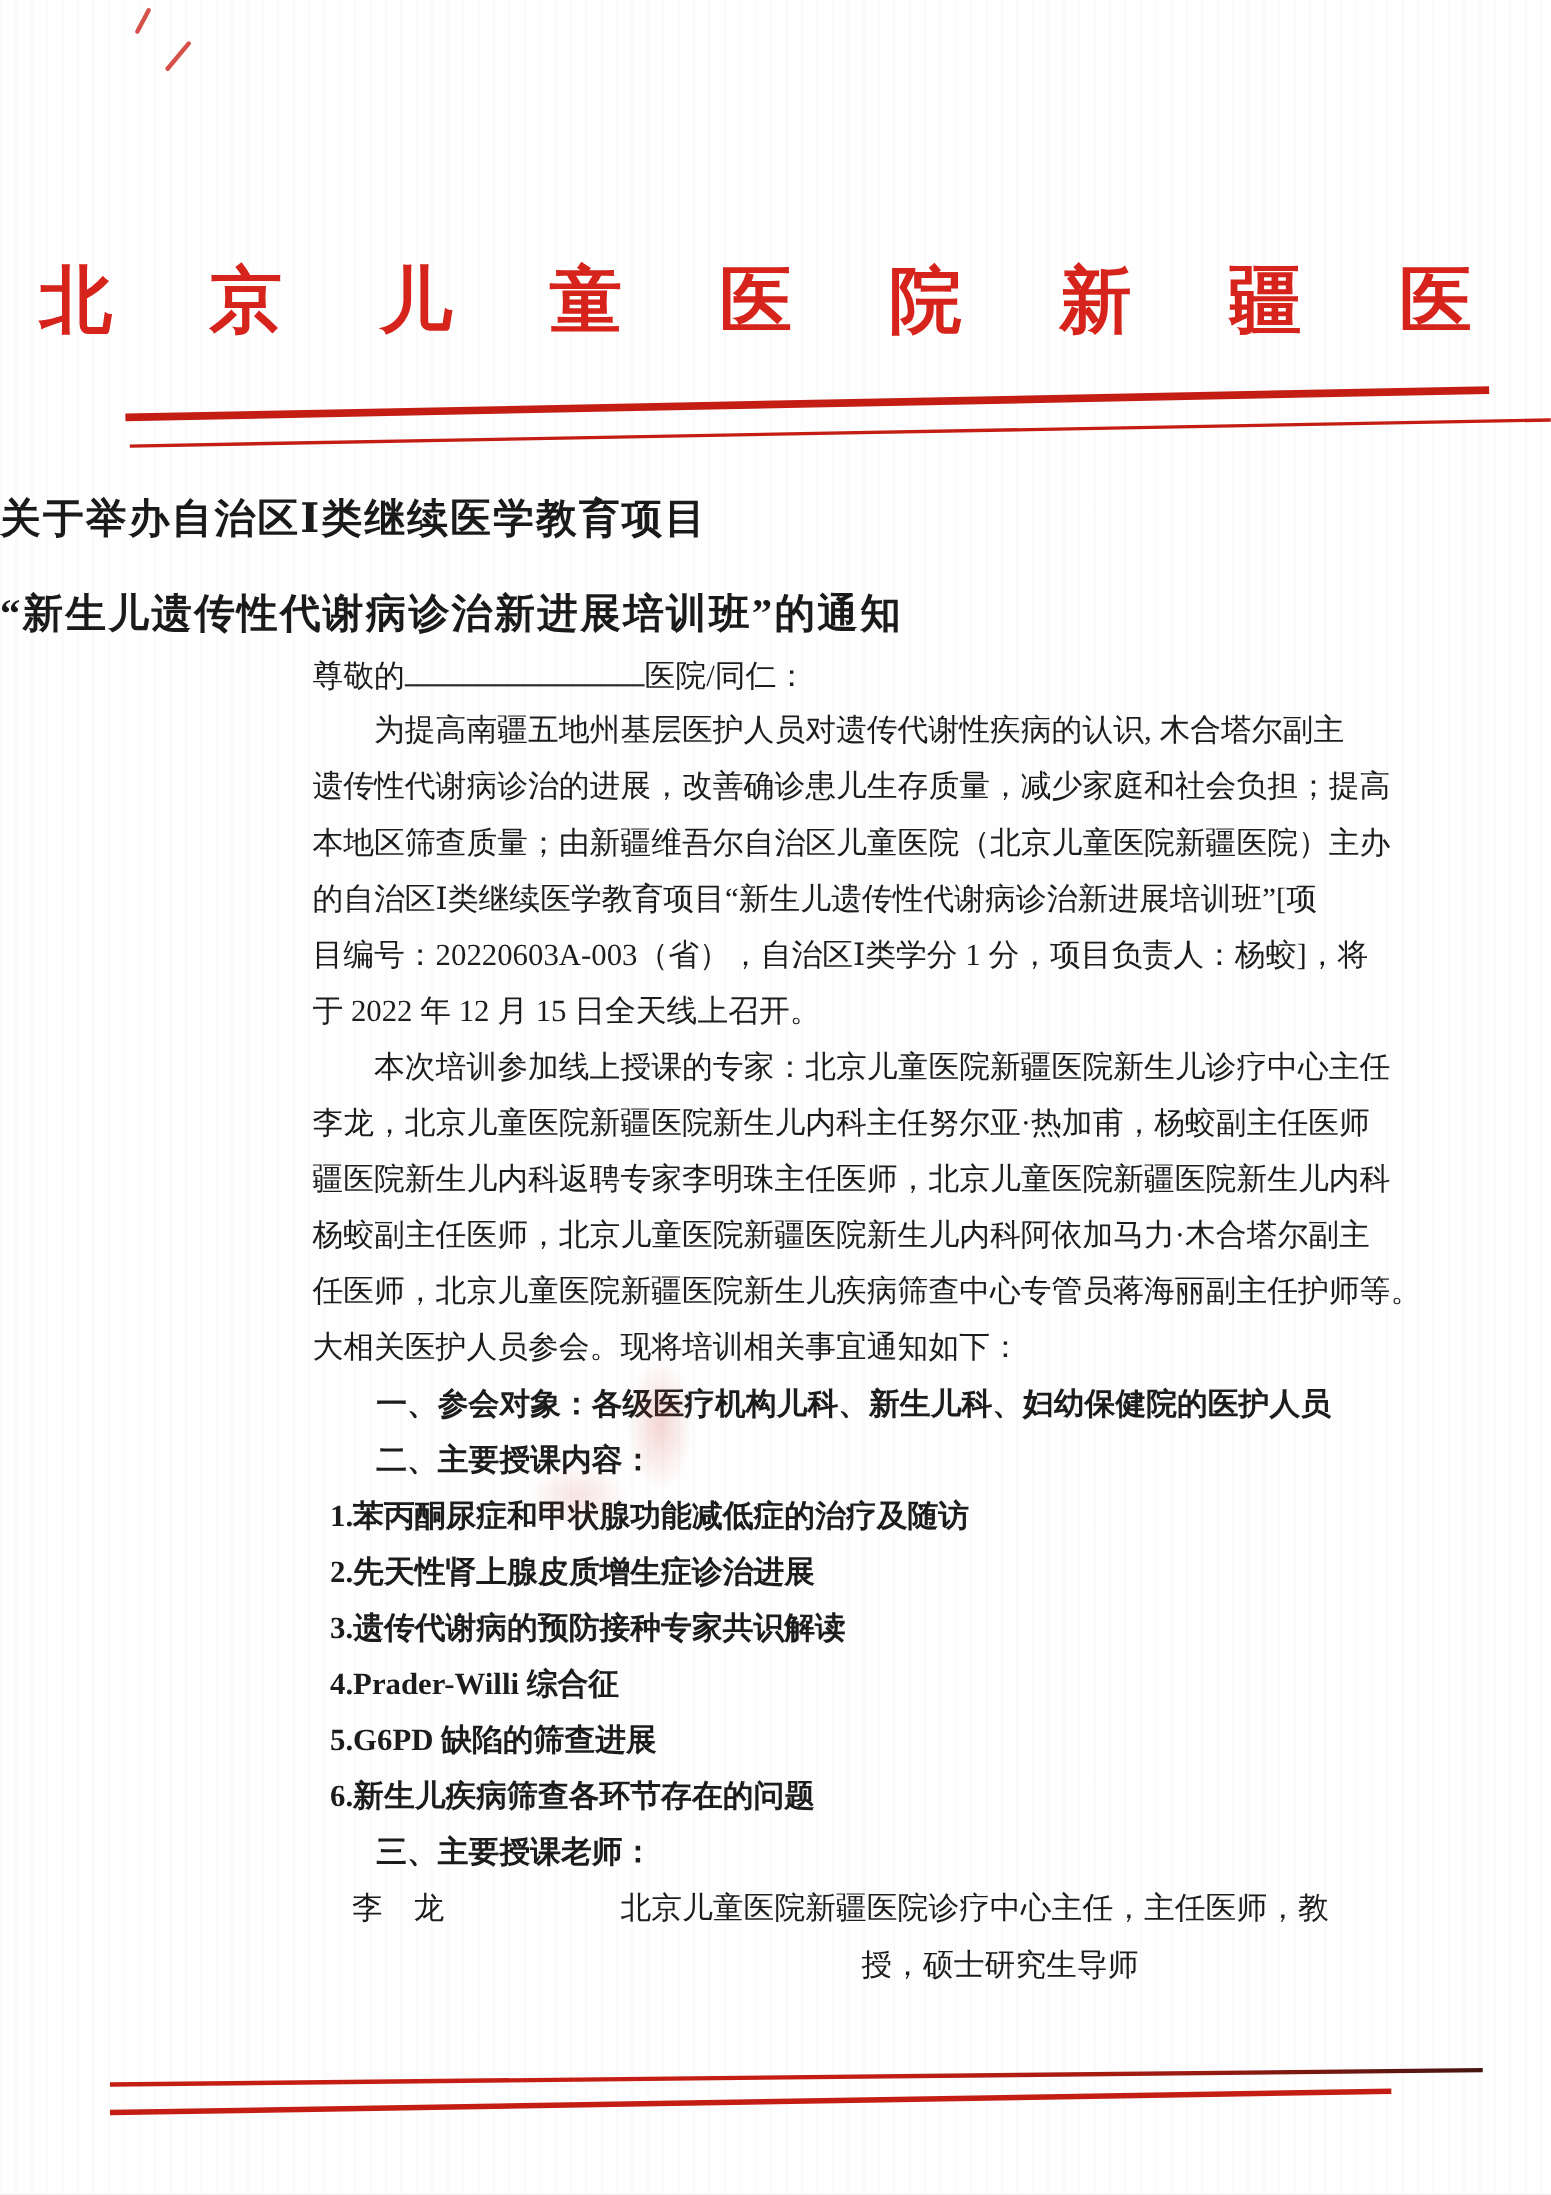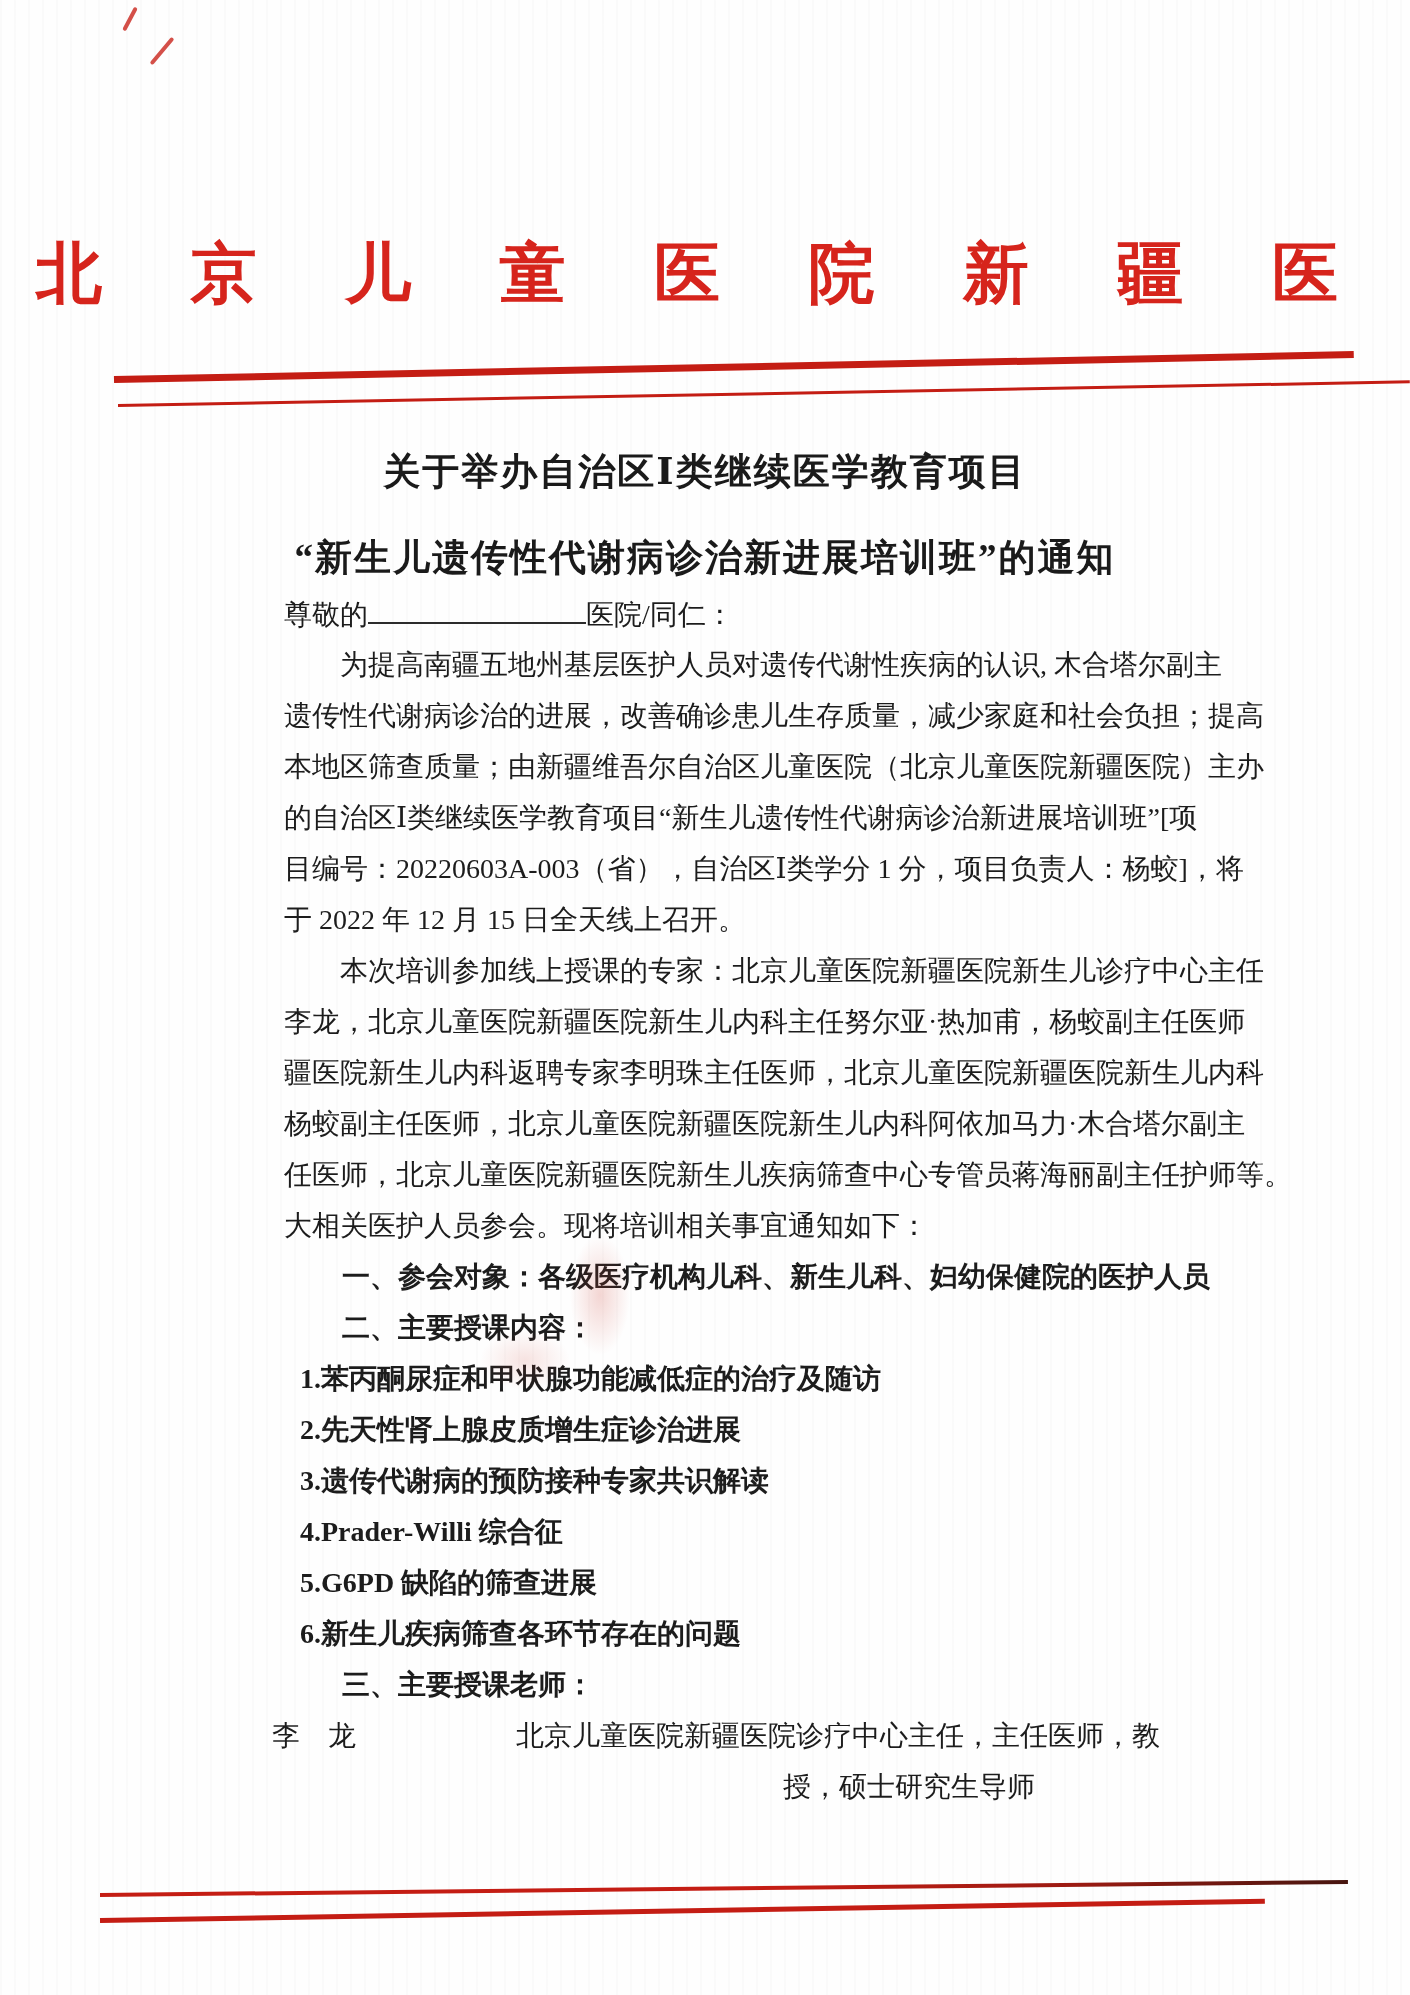--- a/index.html
+++ b/index.html
@@ -35,21 +35,21 @@
   .rule.top-thick { left:114px; top:376px; width:1240px; height:7px; transform:rotate(-1.15deg); }
   .rule.top-thin  { left:118px; top:404px; width:1292px; height:3px; transform:rotate(-1.05deg); }
   .rule.bot-1 {
     left:100px; top:1893px; width:1248px; height:4px; transform:rotate(-0.6deg);
     background:linear-gradient(90deg,#c41d14 55%, #9c1b12 78%, #46150f 100%);
   }
   .rule.bot-2 { left:100px; top:1918px; width:1165px; height:5px; transform:rotate(-0.95deg); }
 
   .doc-title {
     position:absolute; left:0; width:100%;
-    text-align:center; font-weight:bold;
+    font-weight:bold;
     font-size:37px; letter-spacing:2px; color:#1a1a1a;
     white-space:nowrap;
   }
   .doc-title.l1 { top:447px; }
   .doc-title.l2 { top:509px;margin-top:24px; }
 
   .content {
     position:absolute; left:248px; top:588px; width:990px;
     font-size:28px; line-height:51px;
   }
@@ -57,21 +57,21 @@
   .ind   { text-indent:56px; }
   .sect  { font-weight:bold; text-indent:58px; }
   .topic { text-indent:16px;font-weight:bold; }
 
   .salutation-blank {
     display:inline-block; width:218px; height:34px;
     border-bottom:2px solid #2c2c2c; vertical-align:baseline;
   }
 
   .teacher { display:flex; height:51px; line-height:51px; white-space:nowrap; }
-  .t-name { margin-left:24px; width:244px; flex:0 0 auto; }
+  .t-name { margin-left:72px; width:244px; flex:0 0 auto; }
   .t-desc { flex:0 0 auto; }
   .t-cont { padding-left:296px;text-align:center; }
 
   
   .smudge { position:absolute; pointer-events:none; }
   .smudge.s1 {
     left:570px; top:1235px; width:60px; height:120px;
     background:radial-gradient(closest-side, rgba(205,70,58,.22), rgba(205,70,58,0));
   }
   .smudge.s2 {

